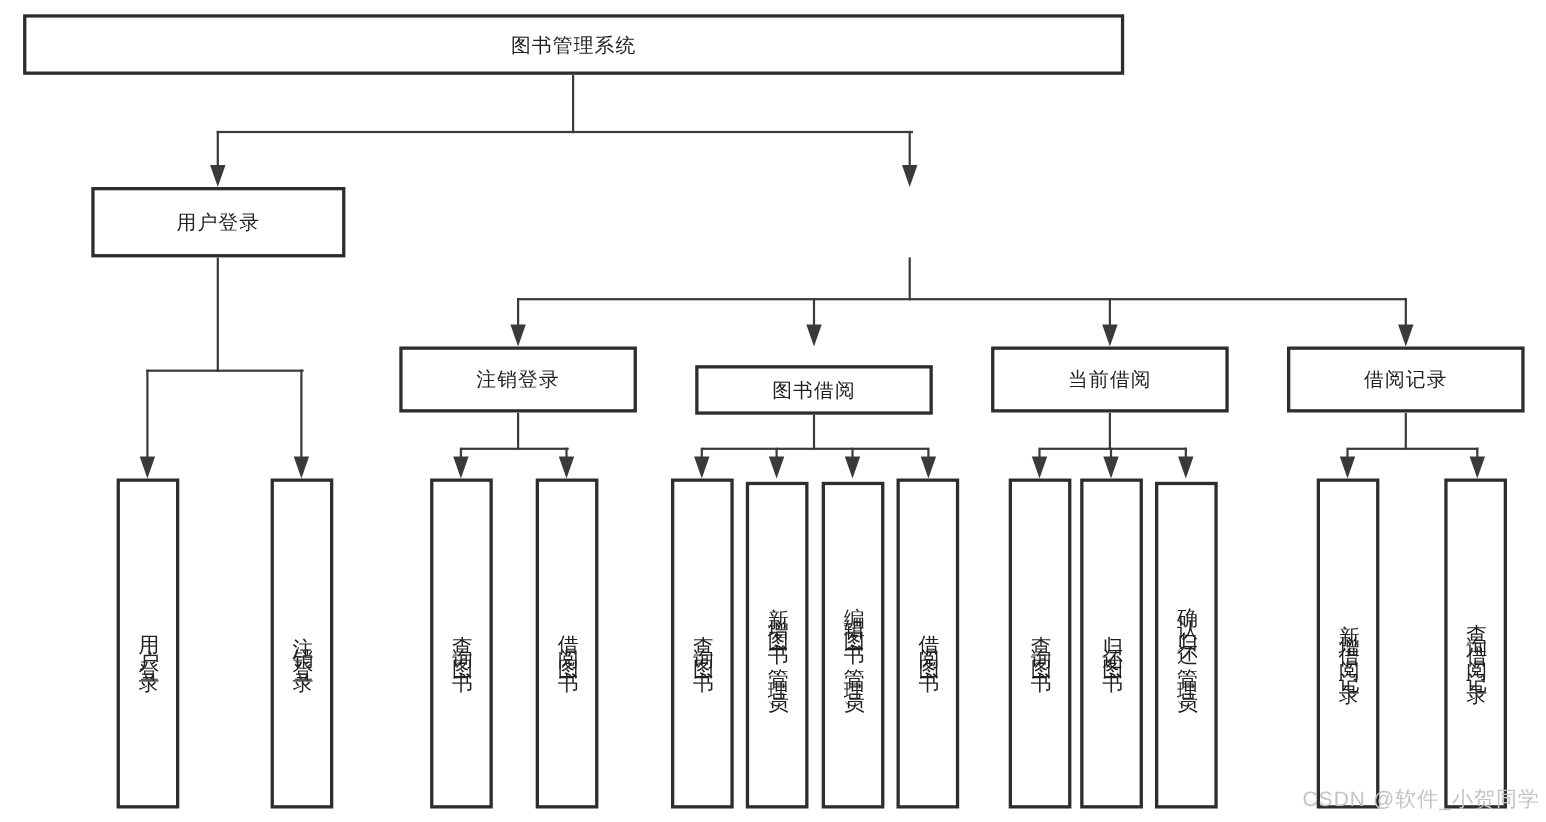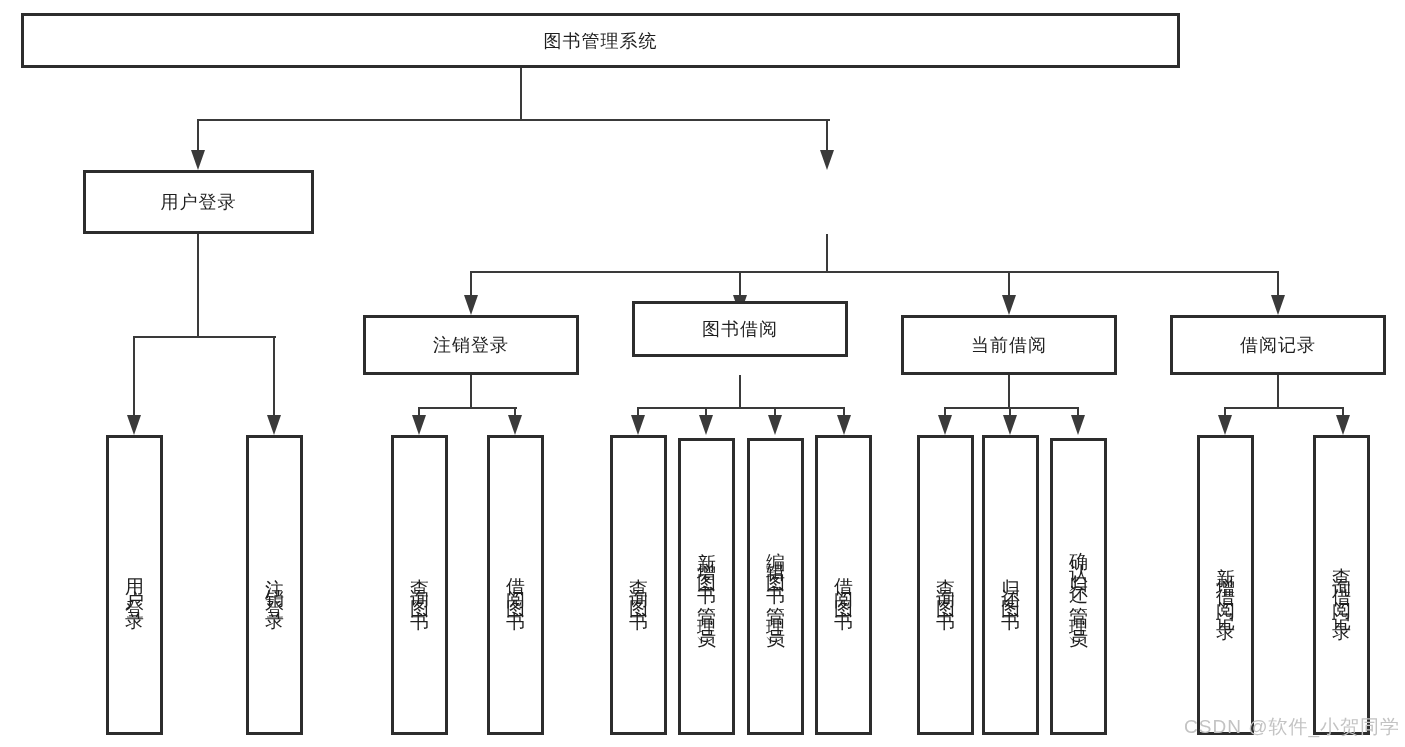--- a/index.html
+++ b/index.html
@@ -58,21 +58,21 @@
     color:var(--wm);
     letter-spacing:1px;
     z-index:3;
   }
 </style>
 </head>
 <body>
 
 <div class="canvas">
 
-  <div class="box" style="left:21px;top:13px;width:1159px;height:55px">
+  <div class="box" style="left:21px;top:13px;width:1001px;height:55px">
     <span>图书管理系统</span>
   </div>
 
   <div class="vline" style="left:520px;top:68px;height:53px"></div>
   <div class="hline" style="left:197px;top:119px;width:633px"></div>
   <div class="vline" style="left:197px;top:119px;height:36px"></div>
   <div class="arrow" style="left:191px;top:150px"></div>
   <div class="vline" style="left:826px;top:119px;height:36px"></div>
   <div class="arrow" style="left:820px;top:150px"></div>
 
@@ -94,21 +94,21 @@
   <div class="vline" style="left:739px;top:271px;height:27px"></div>
   <div class="arrow" style="left:733px;top:295px"></div>
   <div class="vline" style="left:1008px;top:271px;height:27px"></div>
   <div class="arrow" style="left:1002px;top:295px"></div>
   <div class="vline" style="left:1277px;top:271px;height:27px"></div>
   <div class="arrow" style="left:1271px;top:295px"></div>
 
   <div class="box" style="left:363px;top:315px;width:216px;height:60px">
     <span>注销登录</span>
   </div>
-  <div class="box" style="left:632px;top:301px;width:216px;height:56px">
+  <div class="box" style="left:632px;top:332px;width:216px;height:45px">
     <span>图书借阅</span>
   </div>
   <div class="box" style="left:901px;top:315px;width:216px;height:60px">
     <span>当前借阅</span>
   </div>
   <div class="box" style="left:1170px;top:315px;width:216px;height:60px">
     <span>借阅记录</span>
   </div>
 
   <div class="vline" style="left:470px;top:375px;height:34px"></div>

